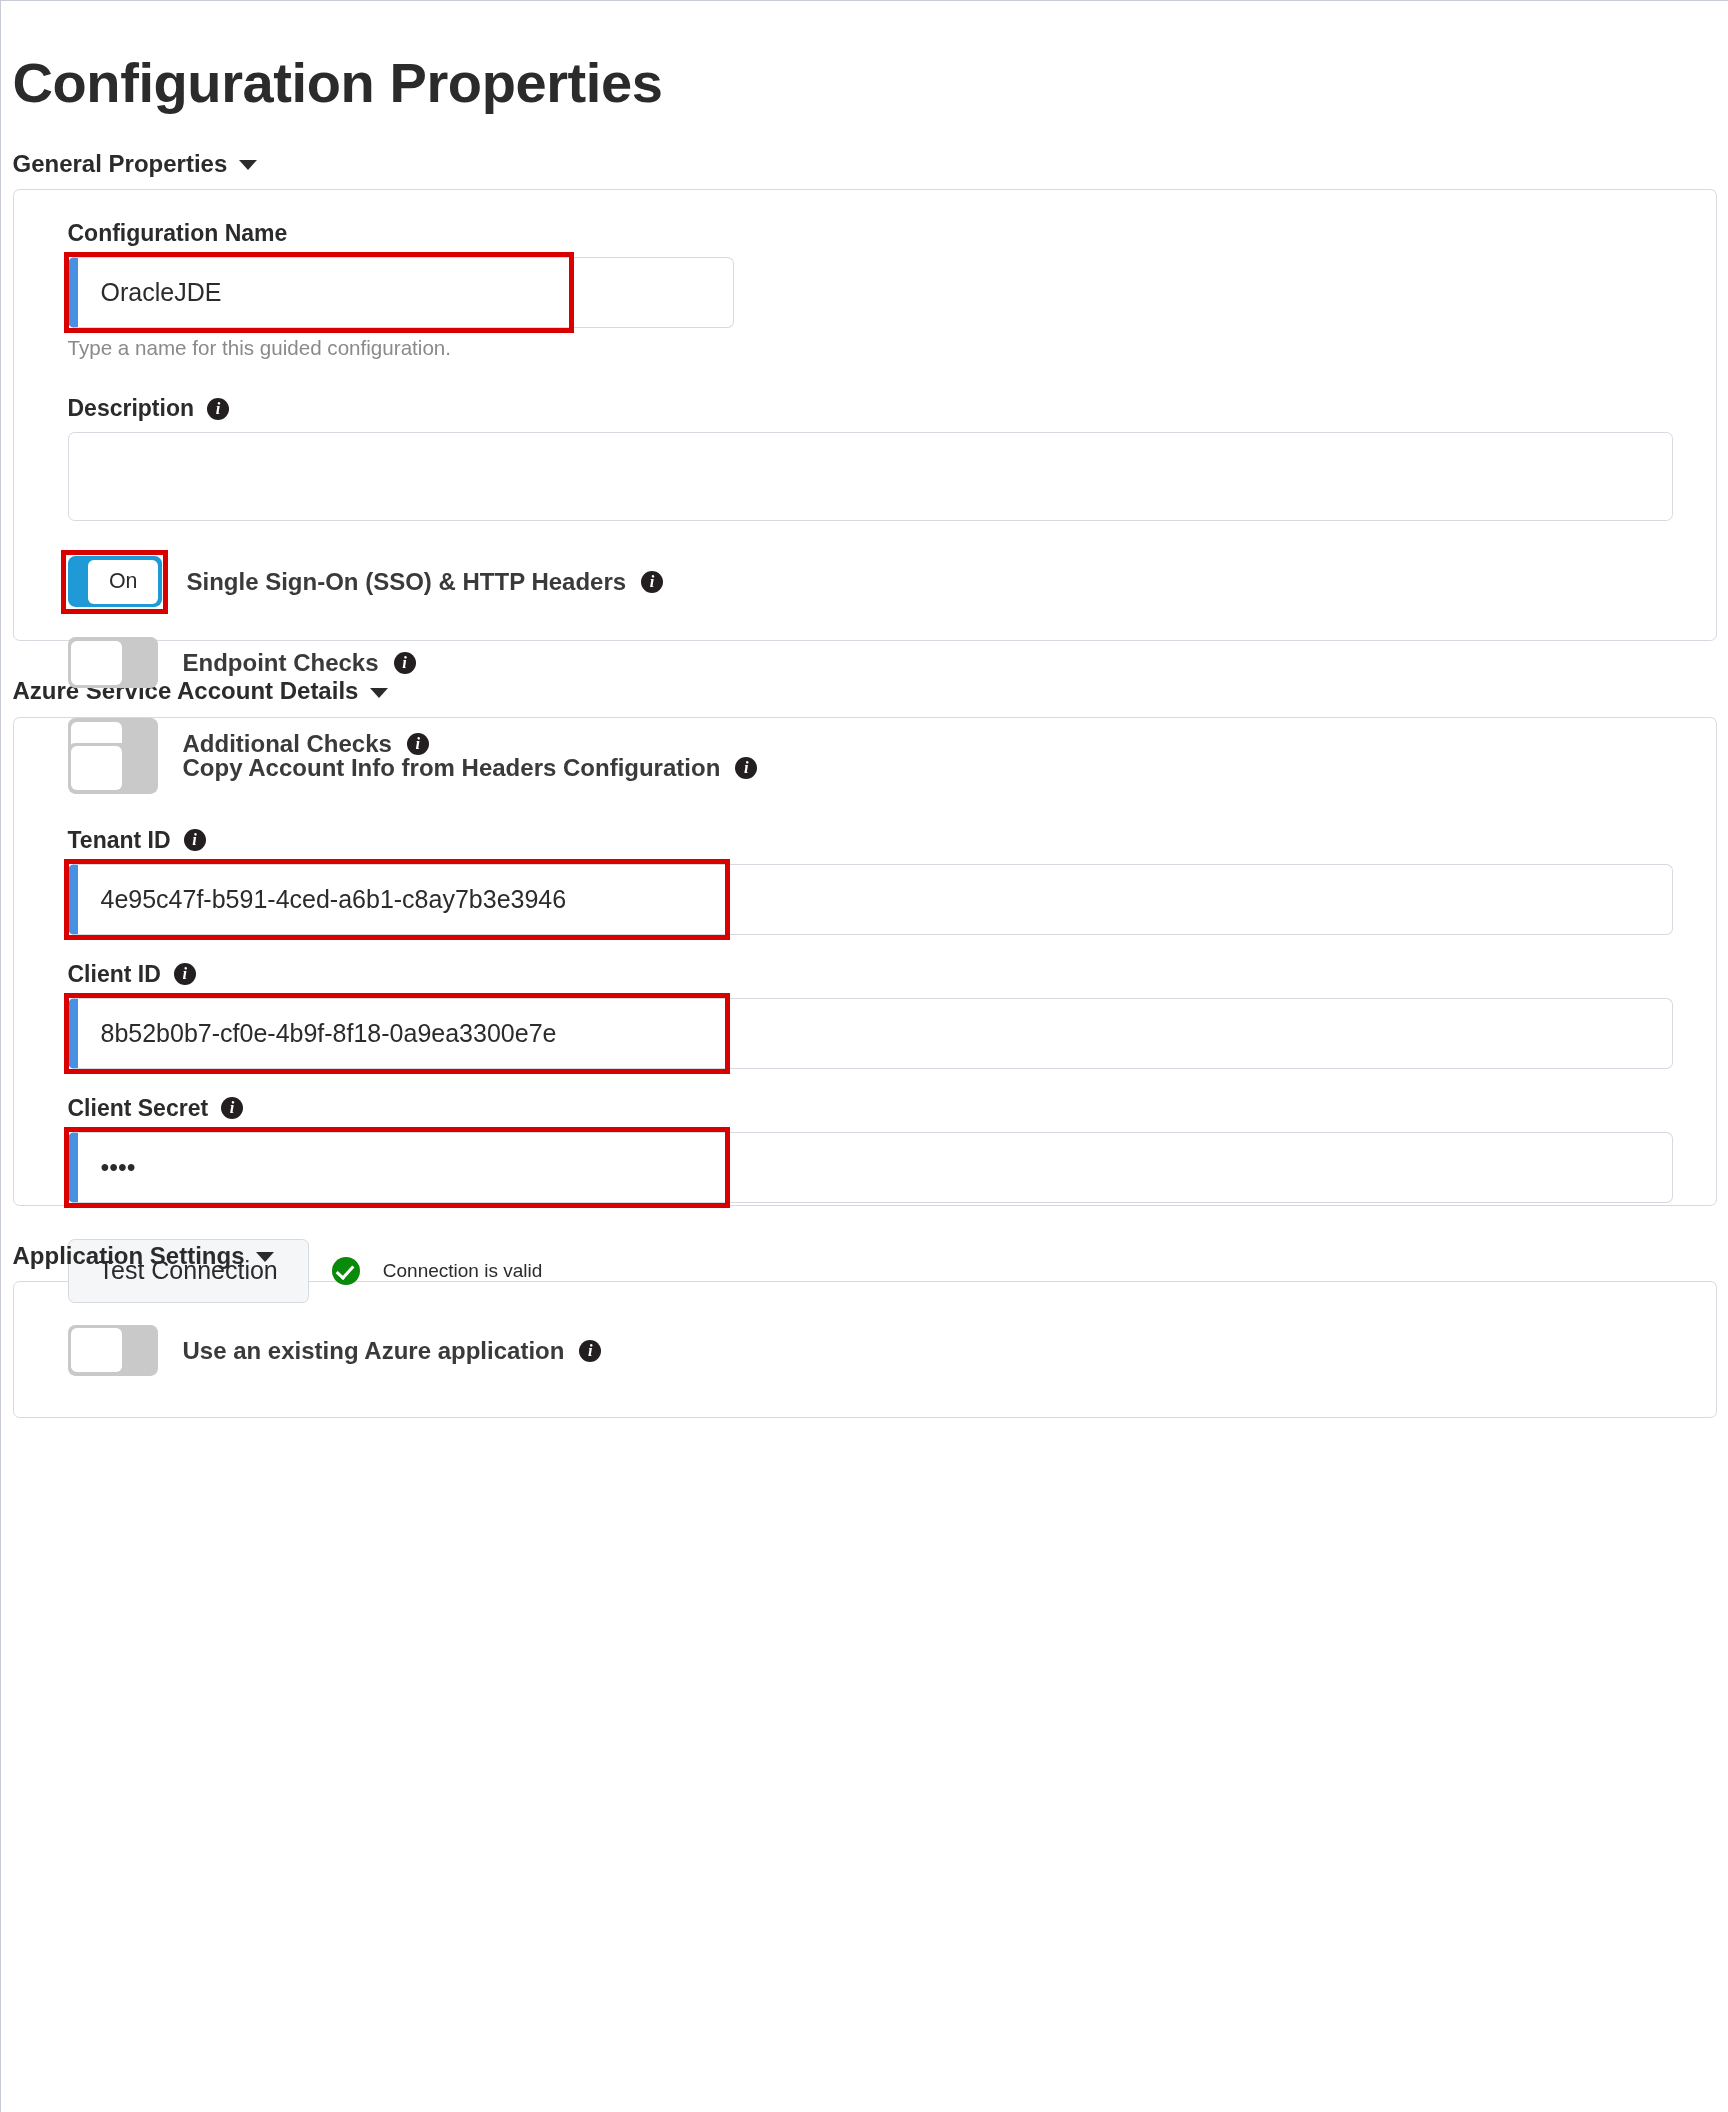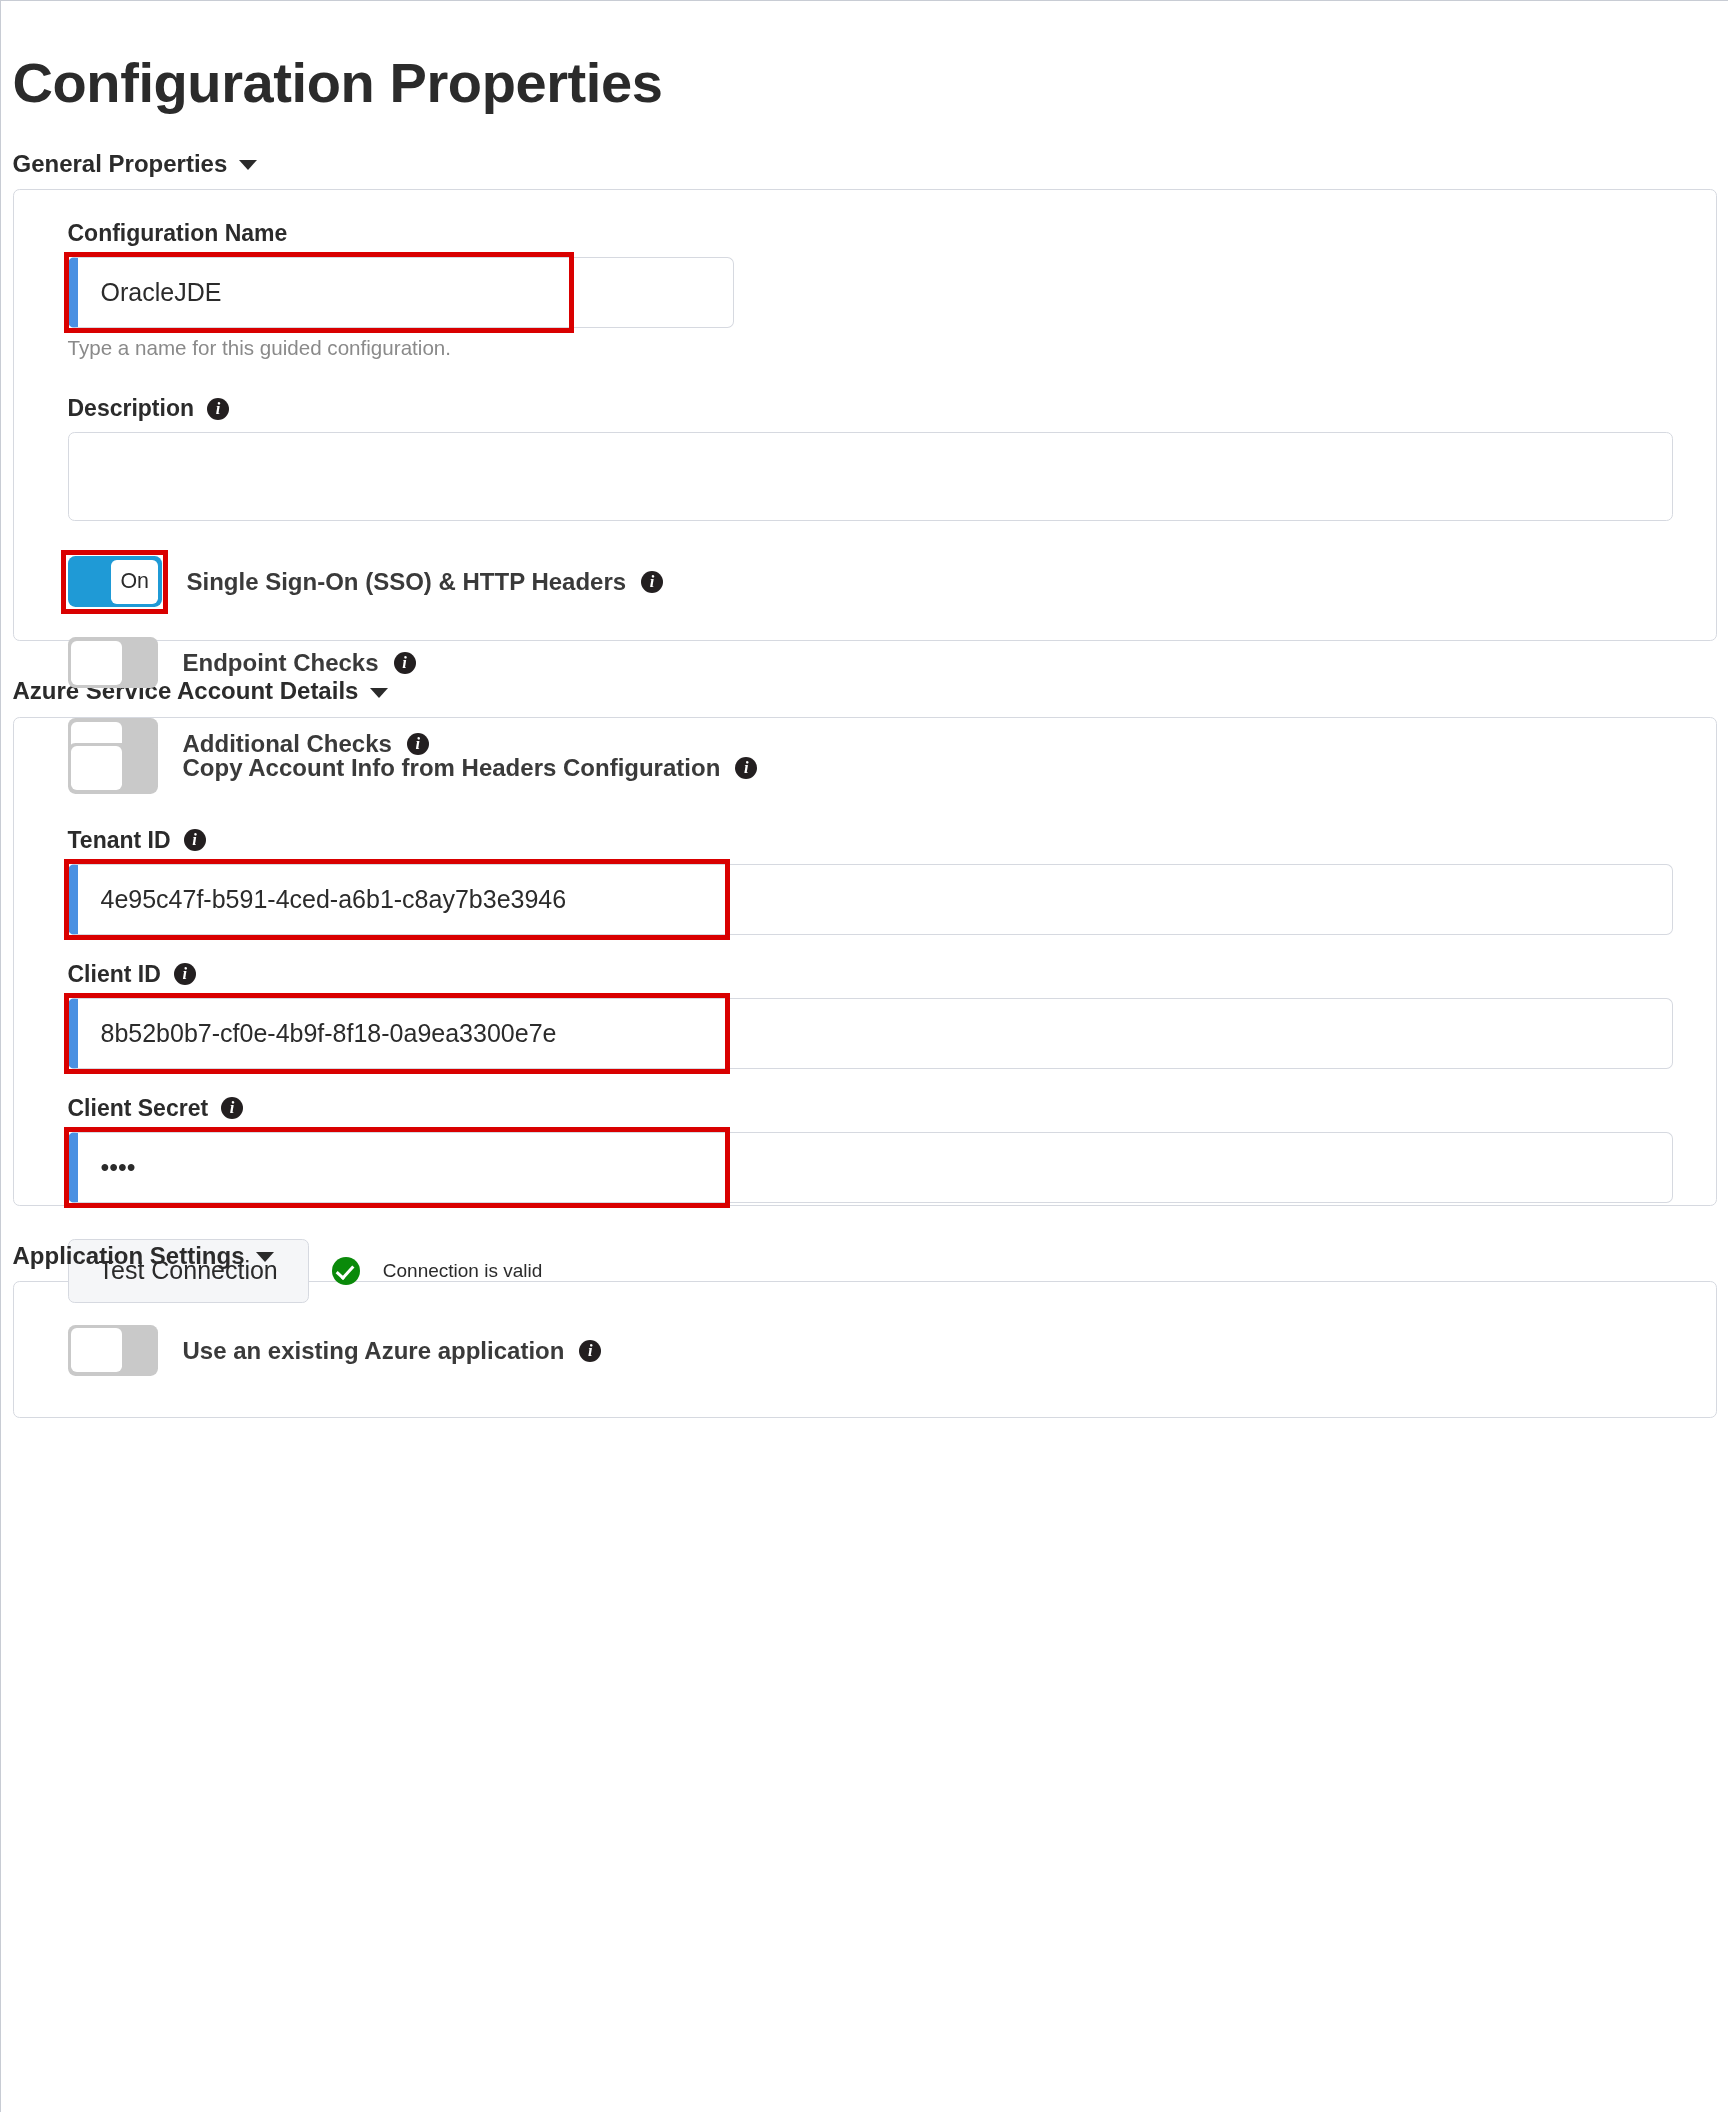--- a/index.html
+++ b/index.html
@@ -171,21 +171,21 @@
     background: #ffffff;
     box-sizing: border-box;
     display: flex;
     align-items: center;
     justify-content: center;
     font-size: 21.4px;
     font-weight: normal;
     color: #2b2b2b;
   }
   .toggle.off .knob { left: 3.3px; width: 51px; }
-  .toggle.on  .knob { right: 3.3px; width: 47px; }
+  .toggle.on  .knob { right: 3.3px; width: 70px; }
 
   .toggle-label {
     display: flex;
     align-items: center;
     gap: 15px;
     font-size: 24px;
     font-weight: bold;
     color: #3a3a3a;
   }
 

